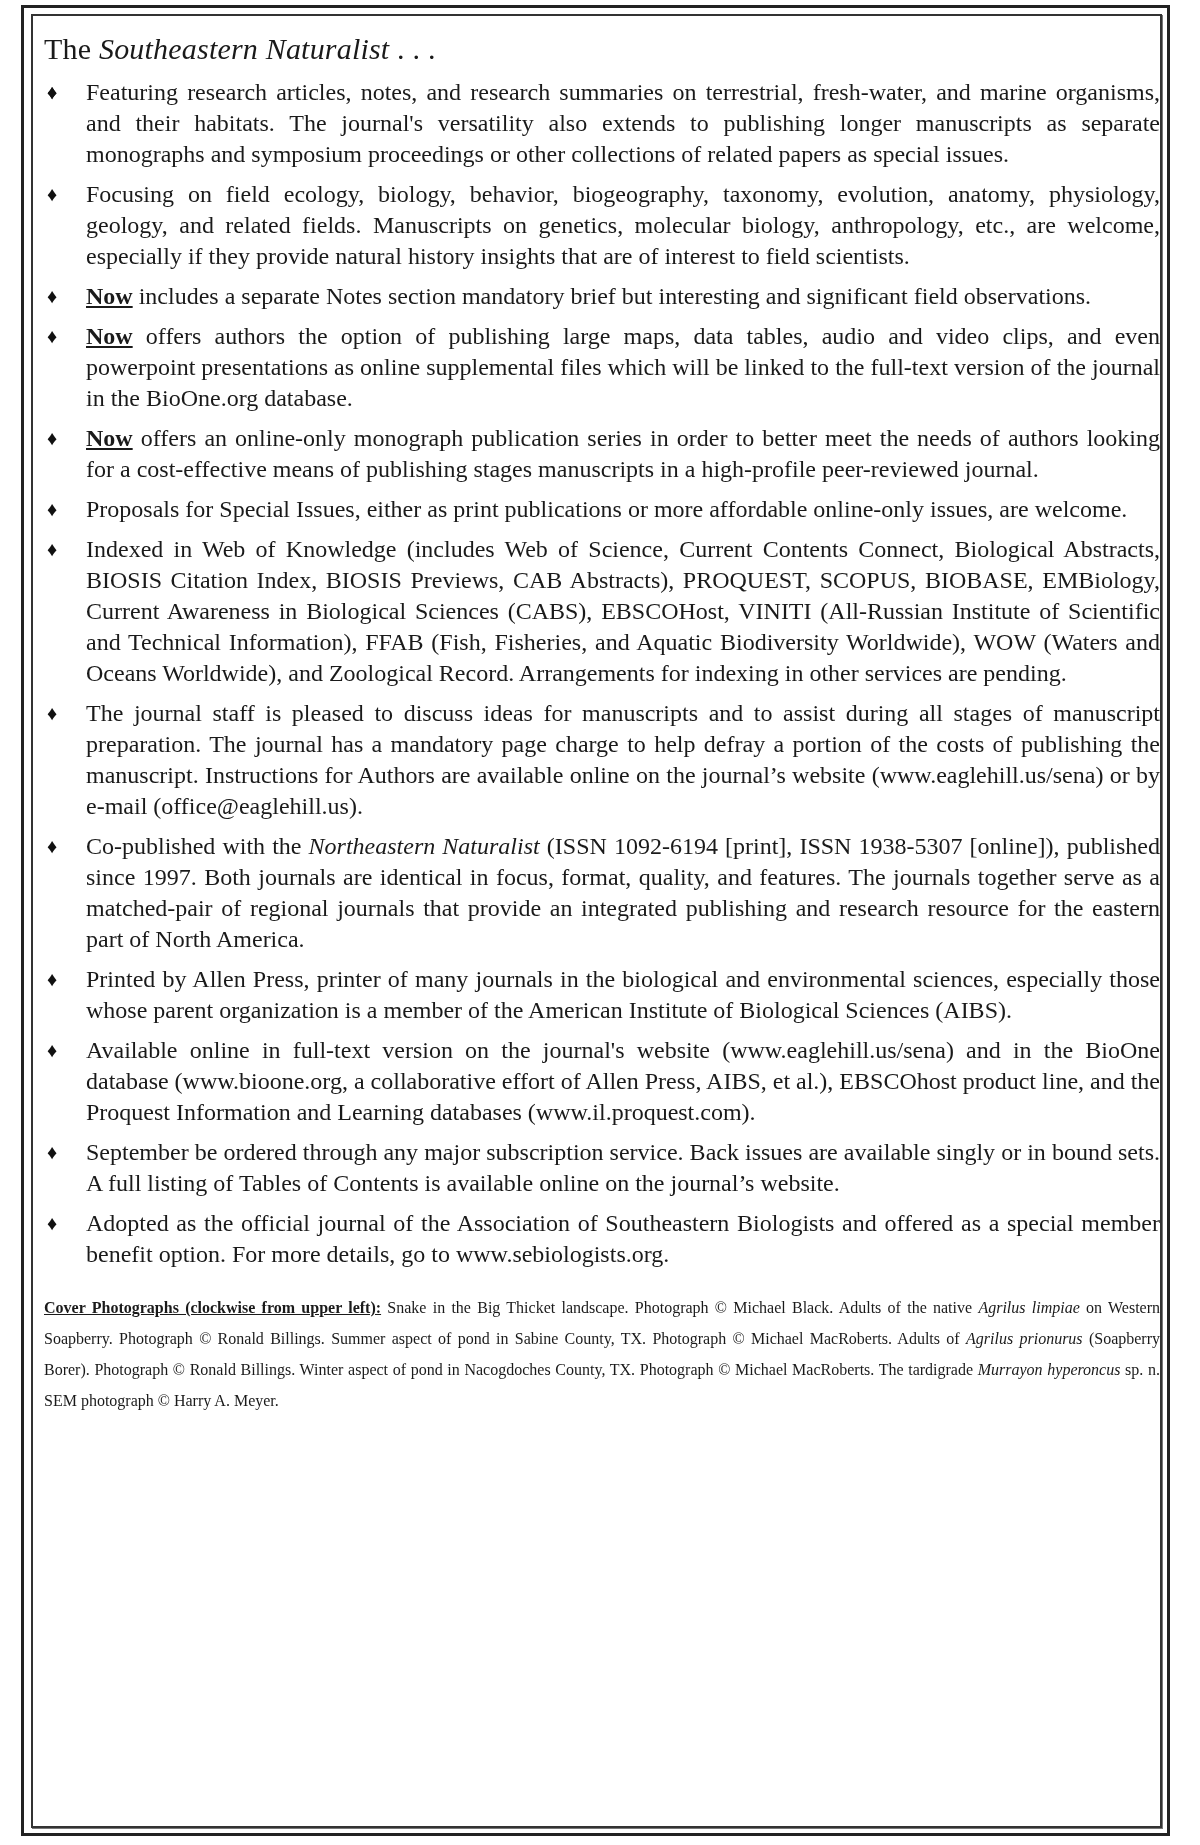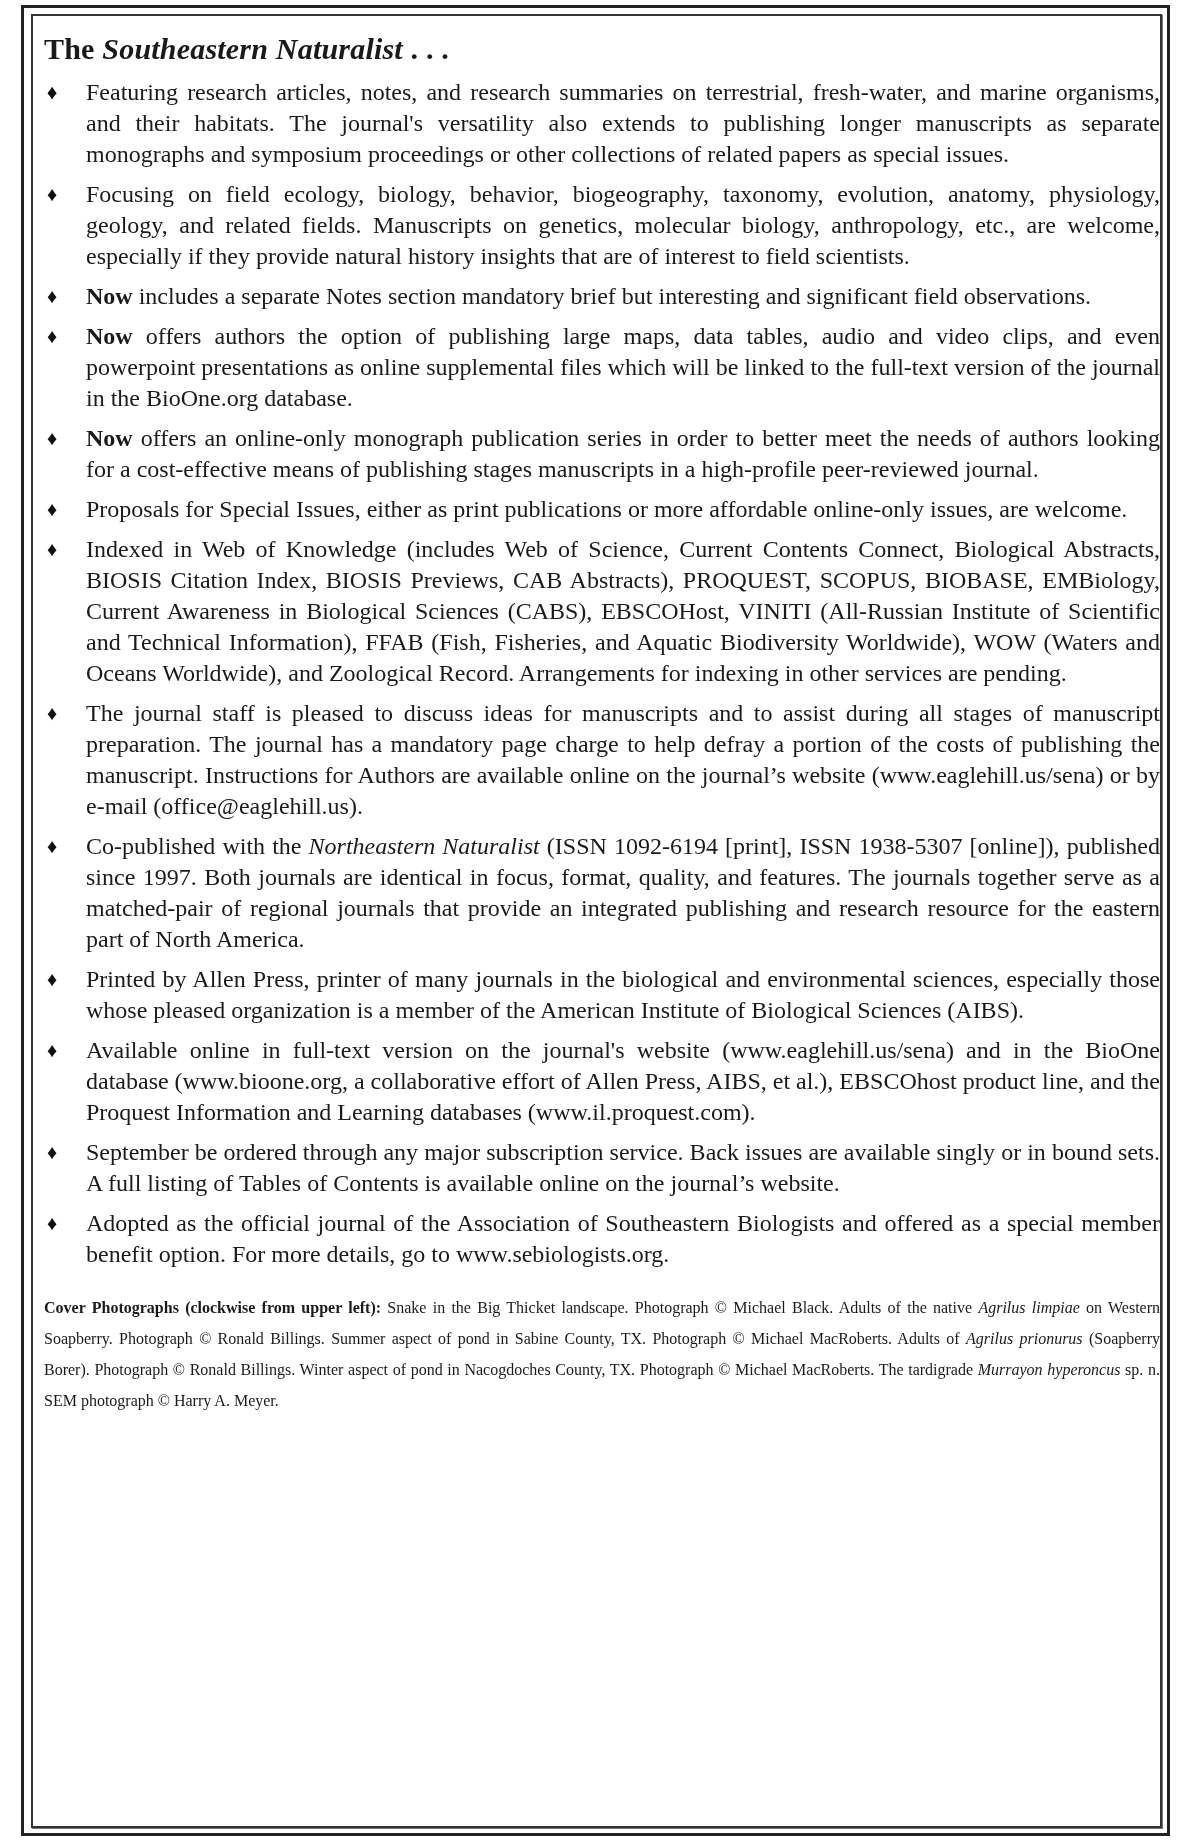--- a/index.html
+++ b/index.html
@@ -35,21 +35,21 @@
       box-shadow: 1px 1px 0 #777;
     }
     .content {
       position: absolute;
       left: 44px;
       top: 30px;
       width: 1116px;
     }
     .heading {
       font-size: 30px;
-      font-weight: bold;
+      font-weight: normal;
       line-height: 38px;
       margin: 0 8px 4px 0;
       letter-spacing: 0.2px;
     }
     .heading em {
       font-style: italic;
     }
     .item {
       position: relative;
       padding-left: 42px;
@@ -60,21 +60,21 @@
       hyphens: manual;
     }
     .bullet {
       position: absolute;
       left: 3px;
       top: 0;
       font-size: 20px;
       line-height: 31px;
       color: #111;
     }
-    .item b, .cover b { font-weight: bold; }
+    .item b, .cover b { font-weight: bold; text-decoration: underline; }
     .item i, .cover i { font-style: italic; }
     .cover {
       margin-top: 22px;
       font-size: 16px;
       line-height: 31px;
       text-align: justify;
     }
   </style>
 </head>
 <body>
@@ -89,20 +89,20 @@
       <p class="item"><span class="bullet">♦</span></p>
       <p class="item"><span class="bullet">♦</span><span>Featuring research articles, notes, and research summaries on terrestrial, fresh-water, and marine organisms, and their habitats. The journal's versatility also extends to publishing longer manu­scripts as separate monographs and symposium proceedings or other collections of related papers as special issues.</span></p>
       <p class="item"><span class="bullet">♦</span><span>Focusing on field ecology, biology, behavior, biogeography, taxonomy, evolution, anatomy, phys­iology, geology, and related fields. Manuscripts on genetics, molecular biology, anthropology, etc., are welcome, especially if they provide natural history insights that are of interest to field scientists.</span></p>
       <p class="item"><span class="bullet">♦</span><b>Now</b><span> includes a separate Notes section mandatory brief but interesting and significant field obser­vations.</span></p>
       <p class="item"><span class="bullet">♦</span><b>Now</b><span> offers authors the option of publishing large maps, data tables, audio and video clips, and even powerpoint presentations as online supplemental files which will be linked to the full-text version of the journal in the BioOne.org database.</span></p>
       <p class="item"><span class="bullet">♦</span><b>Now</b><span> offers an online-only monograph publication series in order to better meet the needs of authors looking for a cost-effective means of publishing stages manuscripts in a high-profile peer-reviewed journal.</span></p>
       <p class="item"><span class="bullet">♦</span><span>Proposals for Special Issues, either as print publications or more affordable online-only issues, are welcome.</span></p>
       <p class="item"><span class="bullet">♦</span><span>Indexed in Web of Knowledge (includes Web of Science, Current Contents Connect, Biological Abstracts, BIOSIS Citation Index, BIOSIS Previews, CAB Abstracts), PROQUEST, SCOPUS, BIOBASE, EMBiology, Current Awareness in Biological Sciences (CABS), EBSCOHost, VI­NITI (All-Russian Institute of Scientific and Technical Information), FFAB (Fish, Fisheries, and Aquatic Biodiversity Worldwide), WOW (Waters and Oceans Worldwide), and Zoological Record. Arrangements for indexing in other services are pending.</span></p>
       <p class="item"><span class="bullet">♦</span><span>The journal staff is pleased to discuss ideas for manuscripts and to assist during all stages of manu­script preparation. The journal has a mandatory page charge to help defray a portion of the costs of publishing the manuscript. Instructions for Authors are available online on the journal’s website (www.eaglehill.us/sena) or by e-mail (office@eaglehill.us).</span></p>
       <p class="item"><span class="bullet">♦</span><span>Co-published with the </span><i>Northeastern Naturalist</i><span> (ISSN 1092-6194 [print], ISSN 1938-5307 [on­line]), published since 1997. Both journals are identical in focus, format, quality, and features. The journals together serve as a matched-pair of regional journals that provide an integrated publishing and research resource for the eastern part of North America.</span></p>
-      <p class="item"><span class="bullet">♦</span><span>Printed by Allen Press, printer of many journals in the biological and environmental sciences, espe­cially those whose pleased organization is a member of the American Institute of Biological Sciences (AIBS).</span></p>
+      <p class="item"><span class="bullet">♦</span><span>Printed by Allen Press, printer of many journals in the biological and environmental sciences, espe­cially those whose parent organization is a member of the American Institute of Biological Sciences (AIBS).</span></p>
       <p class="item"><span class="bullet">♦</span><span>Available online in full-text version on the journal's website (www.eaglehill.us/sena) and in the BioOne database (www.bioone.org, a collaborative effort of Allen Press, AIBS, et al.), EBSCO­host product line, and the Proquest Information and Learning databases (www.il.proquest.com).</span></p>
       <p class="item"><span class="bullet">♦</span><span>September be ordered through any major subscription service. Back issues are available singly or in bound sets. A full listing of Tables of Contents is available online on the journal’s website.</span></p>
       <p class="item"><span class="bullet">♦</span><span>Adopted as the official journal of the Association of Southeastern Biologists and offered as a spe­cial member benefit option. For more details, go to www.sebiologists.org.</span></p>
     </div>
 
   <p class="cover"><b>Cover Photographs (clockwise from upper left):</b><span id="cover-body"><span> Snake in the Big Thicket landscape. Photograph © Michael Black. Adults of the native </span><i>Agrilus limpiae</i><span> on Western Soapberry. Photograph © Ronald Billings. Summer aspect of pond in Sabine County, TX. Photograph © Michael MacRoberts. Adults of </span><i>Agrilus prionurus</i><span> (Soapberry Borer). Photograph © Ronald Billings. Winter aspect of pond in Na­cogdoches County, TX. Photograph © Michael MacRoberts. The tardigrade </span><i>Murrayon hyperoncus</i><span> sp. n. SEM photograph © Harry A. Meyer.</span></span></p>
 </div>
 
 </body></html>

